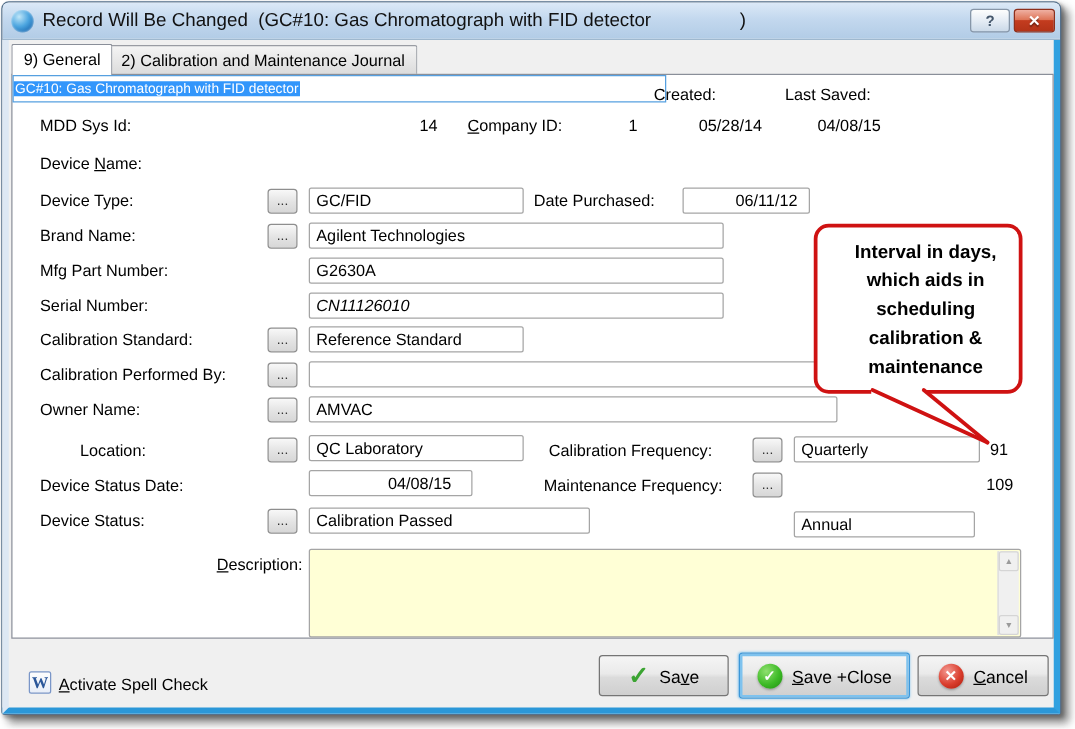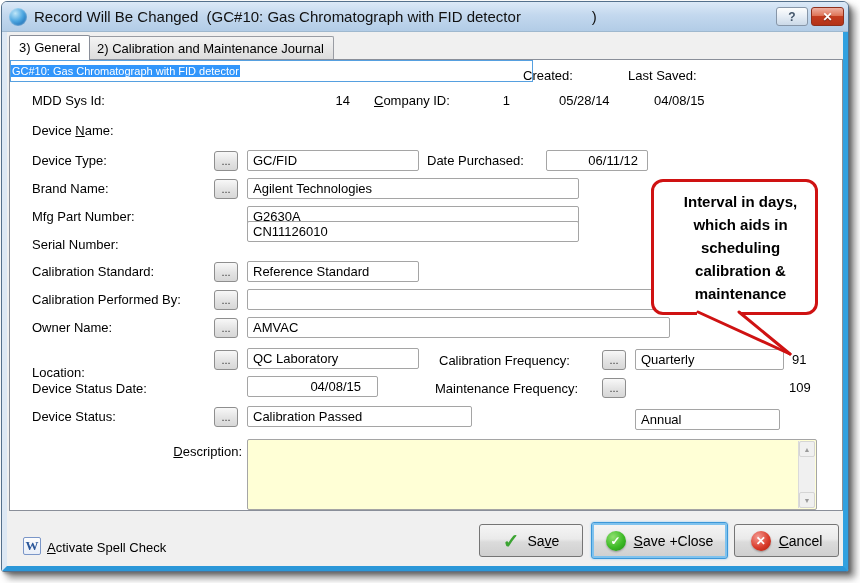--- a/index.html
+++ b/index.html
@@ -82,21 +82,21 @@
 
     <div class="titlebar">
       <div class="app-icon"></div>
       <div class="title-text">Record Will Be Changed  (GC#10: Gas Chromatograph with FID detector                 )</div>
       <div class="cap-btn help-btn">?</div>
       <div class="cap-btn close-btn">✕</div>
     </div>
 
     <div class="frame">
 
-      <div class="tab tab-active">3) General</div>
+      <div class="tab tab-active">9) General</div>
       <div class="tab tab-inactive">2) Calibration and Maintenance Journal</div>
 
       <div class="tab-page">
 
         <div class="val" style="left:513px; top:8px;">Created:</div>
         <div class="val" style="left:618px; top:8px;">Last Saved:</div>
 
         <div class="lbl" style="top:33px;">MDD Sys Id:</div>
         <div class="val" style="left:300px; top:33px; width:40px; text-align:right;">14</div>
         <div class="val" style="left:364px; top:33px;"><span class="u">C</span><span>ompany ID:</span></div>
@@ -116,35 +116,35 @@
         <input class="fld r" style="left: 536px; top: 90px; width: 102px; padding-right: 9px;" value="06/11/12">
 
         <div class="lbl" style="top:121px;">Brand Name:</div>
         <button class="dots" style="left:204px; top:119px;">...</button>
         <input class="fld" style="left: 237px; top: 118px; width: 332px;" value="Agilent Technologies">
 
         <div class="lbl" style="top:149px;">Mfg Part Number:</div>
         <input class="fld" style="left: 237px; top: 146px; width: 332px;" value="G2630A">
 
         <div class="lbl" style="top:177px;">Serial Number:</div>
-        <input class="fld" style="left: 237px; top: 161px; width: 332px;" value="CN11126010">
+        <input class="fld" style="left: 237px; top: 174px; width: 332px; font-style: italic;" value="CN11126010">
 
         <div class="lbl" style="top:204px;">Calibration Standard:</div>
         <button class="dots" style="left:204px; top:202px;">...</button>
         <input class="fld" style="left: 237px; top: 201px; width: 172px;" value="Reference Standard">
 
         <div class="lbl" style="top:232px;">Calibration Performed By:</div>
         <button class="dots" style="left:204px; top:230px;">...</button>
         <input class="fld" style="left: 237px; top: 229px; width: 485px;" value="">
 
         <div class="lbl" style="top:260px;">Owner Name:</div>
         <button class="dots" style="left:204px; top:258px;">...</button>
         <input class="fld" style="left: 237px; top: 257px; width: 423px;" value="AMVAC">
 
-        <div class="lbl" style="top:305px;">Location:</div>
+        <div class="lbl" style="top:293px;margin-left:32px;">Location:</div>
         <button class="dots" style="left:204px; top:290px;">...</button>
         <input class="fld" style="left: 237px; top: 288px; width: 172px;" value="QC Laboratory">
         <div class="lbl" style="left:429px; top:293px;">Calibration Frequency:</div>
         <button class="dots" style="left:592px; top:290px;">...</button>
         <input class="fld" style="left: 625px; top: 289px; width: 149px;" value="Quarterly">
         <div class="val" style="left:782px; top:292px;">91</div>
 
         <div class="lbl" style="top:321px;">Device Status Date:</div>
         <input class="fld r" style="left: 237px; top: 316px; width: 131px; padding-right: 16px;" value="04/08/15">
         <div class="lbl" style="left:425px; top:321px;">Maintenance Frequency:</div>

